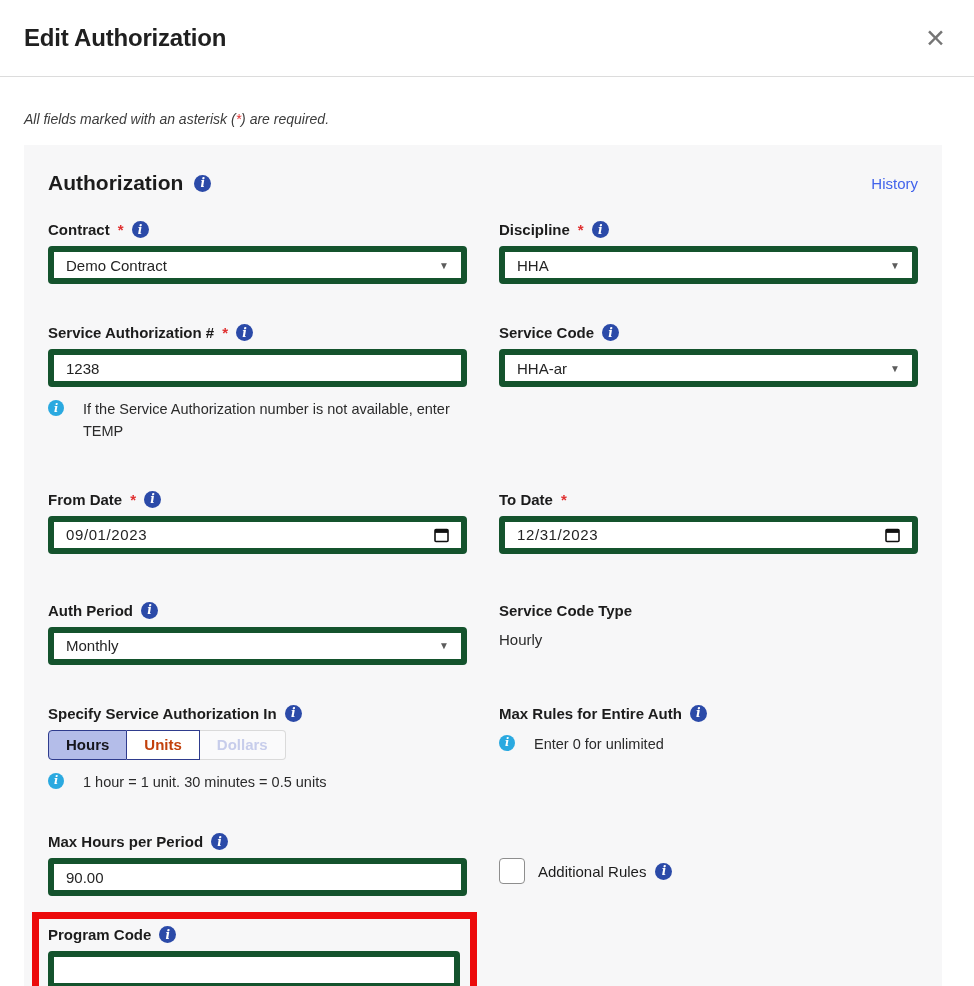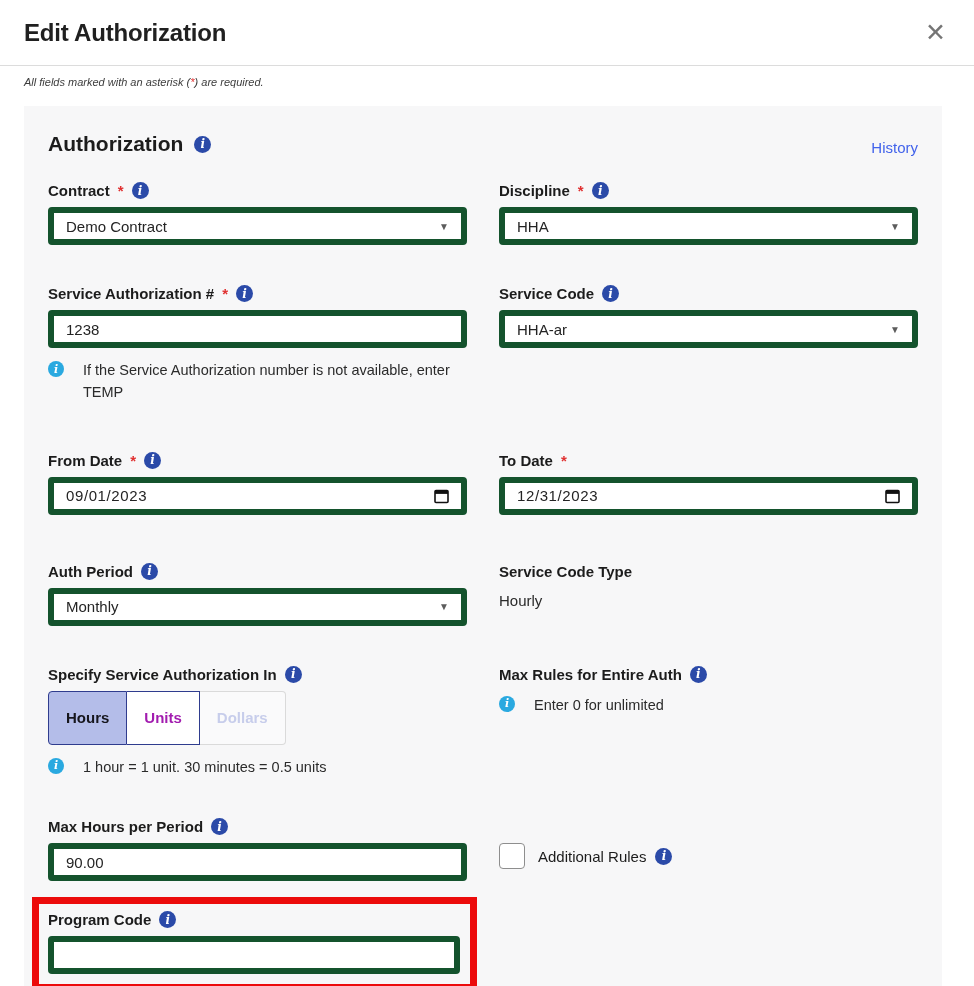--- a/index.html
+++ b/index.html
@@ -6,45 +6,45 @@
   html,body { margin:0; padding:0; }
   body {
     width: 974px; height: 986px; overflow: hidden;
     background: #ffffff;
     font-family: "Liberation Sans", sans-serif;
     color: #1f1f1f;
     -webkit-font-smoothing: antialiased;
   }
   
   .modal-header {
-    height: 66px; padding: 0 26px 0 24px;
+    height: 77px; padding: 0 26px 0 24px;
     display: flex; align-items: center; justify-content: space-between;
     border-bottom: 1px solid #dcdcdc;
     background: #fff;
   }
   .modal-title { font-size: 24px; font-weight: 700; color: #202020; letter-spacing: -0.2px; }
   .close-btn {
     font-size: 25px; color: #757575; line-height: 1;
     cursor: pointer; font-weight: 400; padding: 2px;
   }
   
   .note {
-    margin: 10px 24px 18px 24px;
-    font-style: italic; font-size: 11px; color: #3c3c3c;
+    margin: 34px 24px 18px 24px;
+    font-style: italic; font-size: 14px; color: #3c3c3c;
   }
   .red-star { color: #e03131; font-style: italic; }
   
   .panel {
     margin: 0 32px 0 24px;
     background: #f7f7f8;
     padding: 26px 24px 18px 24px;
     min-height: 858px;
   }
   .section-head {
-    display: flex; align-items: flex-end; justify-content: space-between;
+    display: flex; align-items: center; justify-content: space-between;
     margin-bottom: 26px;
   }
   .section-title {
     display: flex; align-items: center; gap: 11px;
     font-size: 21px; font-weight: 700; color: #1c1c1c;
   }
   .history-link { color: #4263eb; font-size: 15px; cursor: pointer; }
   
   .info-icon {
     width: 17px; height: 17px; border-radius: 50%;
@@ -78,30 +78,30 @@
   .cal-icon { flex: none; display: flex; cursor: pointer; }
   .static-value { font-size: 15px; color: #2a2a2a; margin-top: 12px; }
   .helper {
     display: flex; align-items: flex-start; gap: 19px;
     margin-top: 11px; font-size: 14.5px; line-height: 1.55; color: #2b2b2b;
     max-width: 405px;
   }
   
   .toggle-group { display: inline-flex; }
   .toggle {
-    height: 54px; padding: 0 17px;
+    height: 30px; padding: 0 17px;
     display: flex; align-items: center;
     font-size: 15px; font-weight: 700; cursor: pointer;
     background: #fff; border: 1px solid #2f3c8e;
   }
   .toggle.selected {
     background: #b4bde9; color: #16161d;
     border-radius: 4px 0 0 4px;
   }
-  .toggle.plain { color: #a21caf; border-left: none; }
+  .toggle.plain { color: #c2410c; border-left: none; }
   .toggle.disabled {
     color: #c7cdeb; background: #fafafb;
     border: 1px solid #dadada; border-left: none;
     border-radius: 0 4px 4px 0; cursor: default;
   }
   
   .checkbox-row { display: flex; align-items: center; gap: 13px; margin-top: 25px; }
   .checkbox {
     width: 26px; height: 26px; flex: none;
     border: 1px solid #8e8e8e; border-radius: 4px; background: #fff; cursor: pointer;

